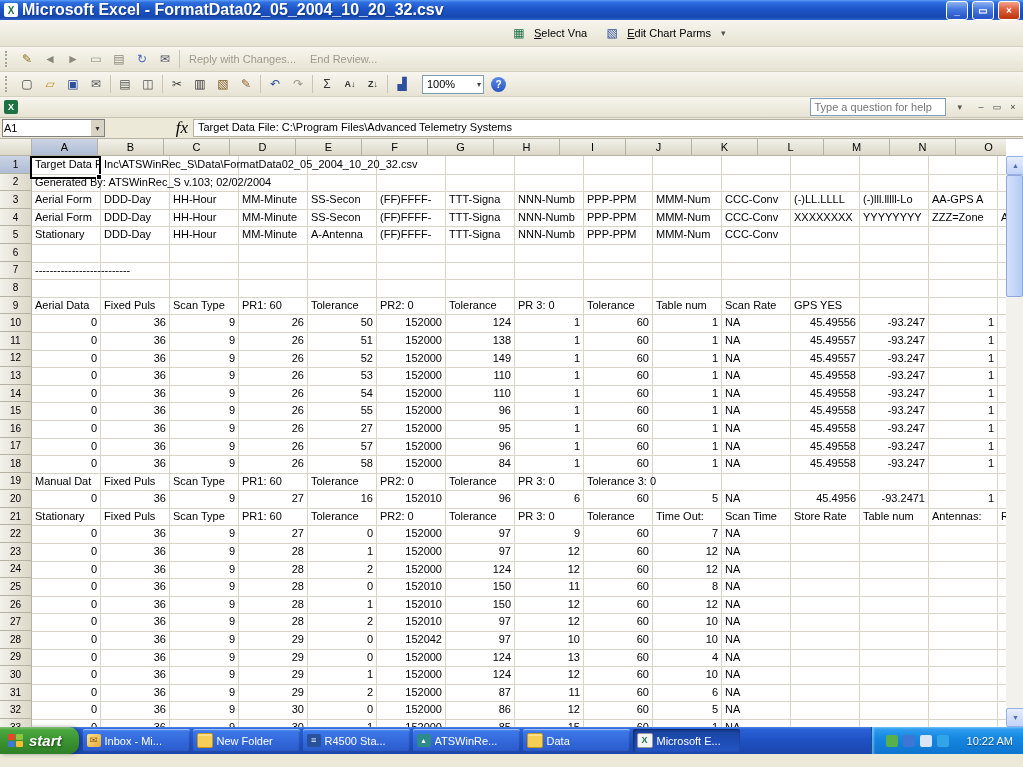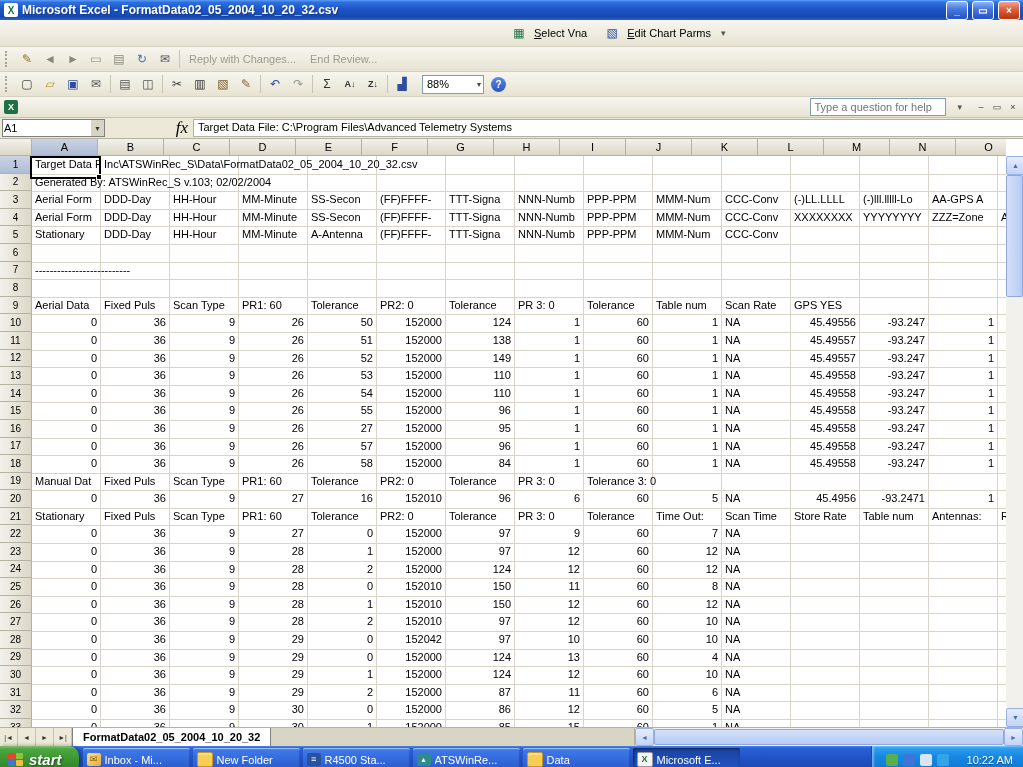--- a/index.html
+++ b/index.html
@@ -4,21 +4,21 @@
 <style>
   html,body{margin:0;padding:0}
   body{width:1023px;height:767px;overflow:hidden;font-family:"Liberation Sans",sans-serif;font-size:11px;color:#000;background:#ECE9D8}
   .screen{width:1023px;height:767px;display:flex;flex-direction:column}
 
   
   .titlebar{height:20px;flex:none;display:flex;align-items:center;gap:4px;padding:0 3px 0 4px;
     background:linear-gradient(180deg,#5C9CF5 0%,#2E6FE0 12%,#1D55C8 45%,#1648B0 85%,#2E63C8 100%)}
   .app-icon{width:14px;height:14px;background:#fff;border-radius:2px;color:#1E7145;font-weight:bold;font-size:10px;
     display:flex;align-items:center;justify-content:center;flex:none}
-  .title-text{flex:1;color:#fff;font-weight:bold;font-size:12px;text-shadow:1px 1px 1px #123A8A;white-space:nowrap;overflow:hidden}
+  .title-text{flex:1;color:#fff;font-weight:bold;font-size:16px;text-shadow:1px 1px 1px #123A8A;white-space:nowrap;overflow:hidden}
   .tb-btn{width:20px;height:17px;flex:none;border:1px solid #fff;border-radius:3px;display:flex;align-items:center;justify-content:center;
     color:#fff;font-size:10px;font-weight:bold}
   .min,.max{background:linear-gradient(180deg,#8FB4F2 0%,#4A7BE0 40%,#2A58C8 90%)}
   .close{background:linear-gradient(180deg,#F2A48C 0%,#E06242 40%,#C03A14 90%)}
 
   
   .toolbar{flex:none;display:flex;align-items:center;background:linear-gradient(180deg,#F7F5EE,#E7E3D3);border-bottom:1px solid #D5D1C0;padding:0 2px;gap:1px}
   .toolbar.custom{height:26px}
   .toolbar.reviewing{height:24px}
   .toolbar.standard{height:24px}
@@ -182,21 +182,21 @@
         <span class="tbtn" style="color: rgb(45, 79, 158);">↶</span>
         <span class="tbtn" style="color: rgb(154, 152, 136);">↷</span>
         <span class="sep"></span>
         <span class="tbtn" style="color: rgb(51, 51, 51);">Σ</span>
         <span class="tbtn small2" style="color: rgb(51, 51, 51);">A↓</span>
         <span class="tbtn small2" style="color: rgb(51, 51, 51);">Z↓</span>
         <span class="sep"></span>
         <span class="tbtn" style="color: rgb(45, 79, 158);">▟</span>
       </span>
     <span class="zoom-box">
-      <span>88%</span>
+      <span>100%</span>
       <span class="dd">▾</span>
     </span>
     <span class="help-btn">?</span>
   </div>
 
   <div class="menubar">
     <span class="wb-icon">X</span>
     <span class="q-wrap">
       <input class="q-input" placeholder="Type a question for help" style="">
       <span class="chev">▾</span>
@@ -839,35 +839,20 @@
         </div>
     </div>
     <div class="vscroll">
       <span class="sbtn">▲</span>
       <span class="vthumb"></span>
       <span class="vfill"></span>
       <span class="sbtn">▼</span>
     </div>
   </div>
 
-  <div class="sheet-bar">
-    <span style="display:flex">
-        <span class="tnav">|◄</span>
-        <span class="tnav">◄</span>
-        <span class="tnav">►</span>
-        <span class="tnav">►|</span>
-      </span>
-    <span class="sheet-tab">FormatData02_05_2004_10_20_32</span>
-    <span class="tab-fill"></span>
-    <div class="hscroll">
-      <span class="sbtn">◄</span>
-      <span class="hthumb"></span>
-      <span class="sbtn">►</span>
-    </div>
-  </div>
 
   <div class="taskbar">
     <div class="start-btn">
       <span class="win-flag">
         <i class="f r"></i>
           <i class="f g"></i>
           <i class="f b"></i>
           <i class="f y"></i>
       </span>
       <span>start</span>

